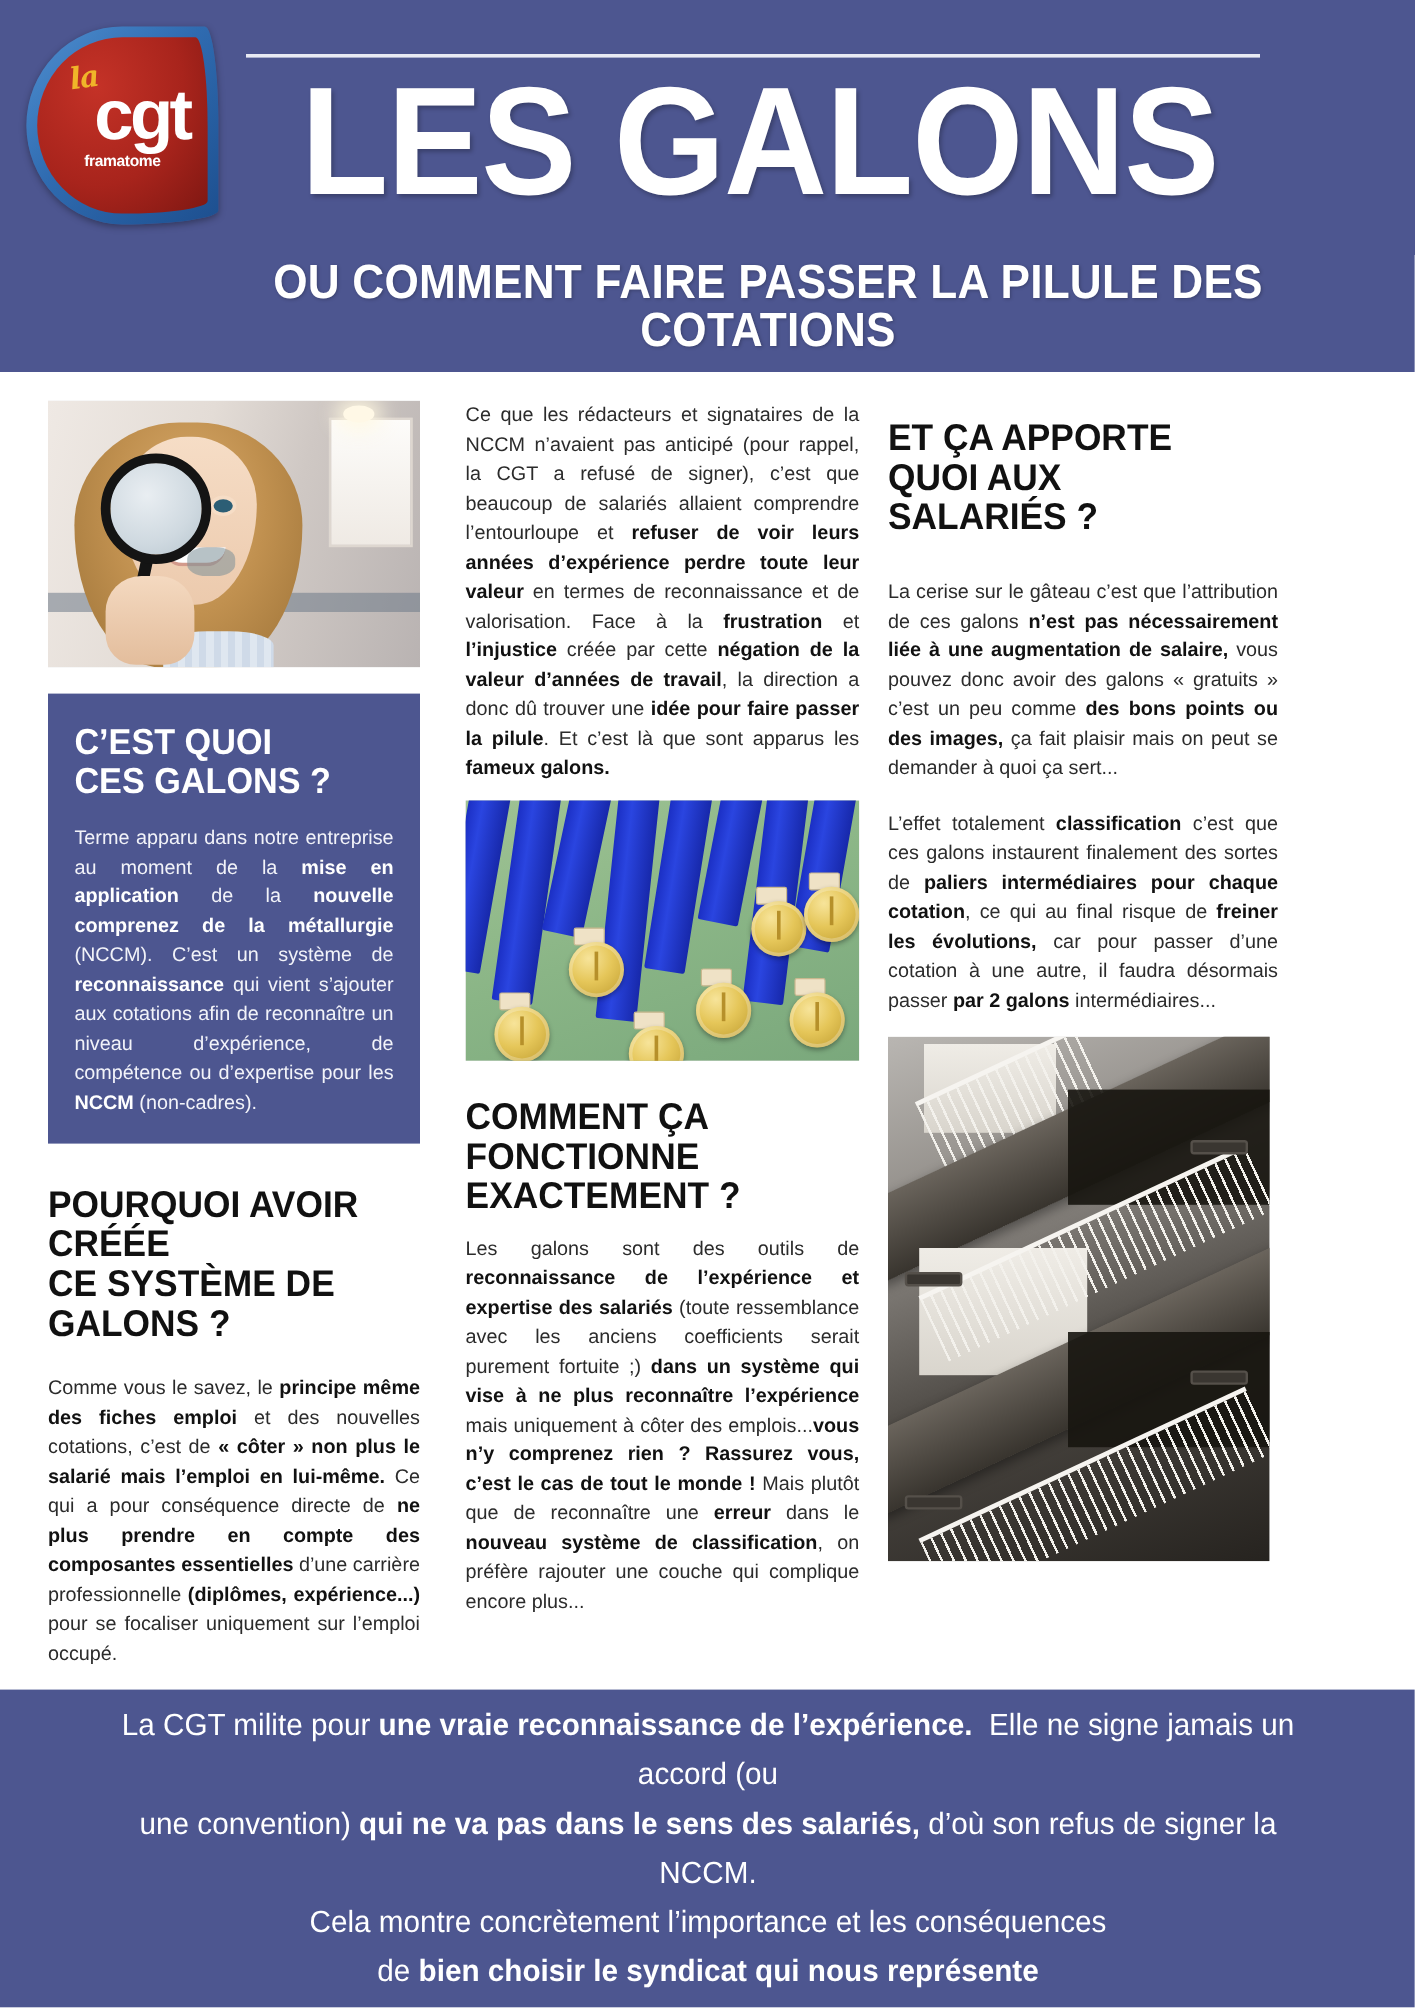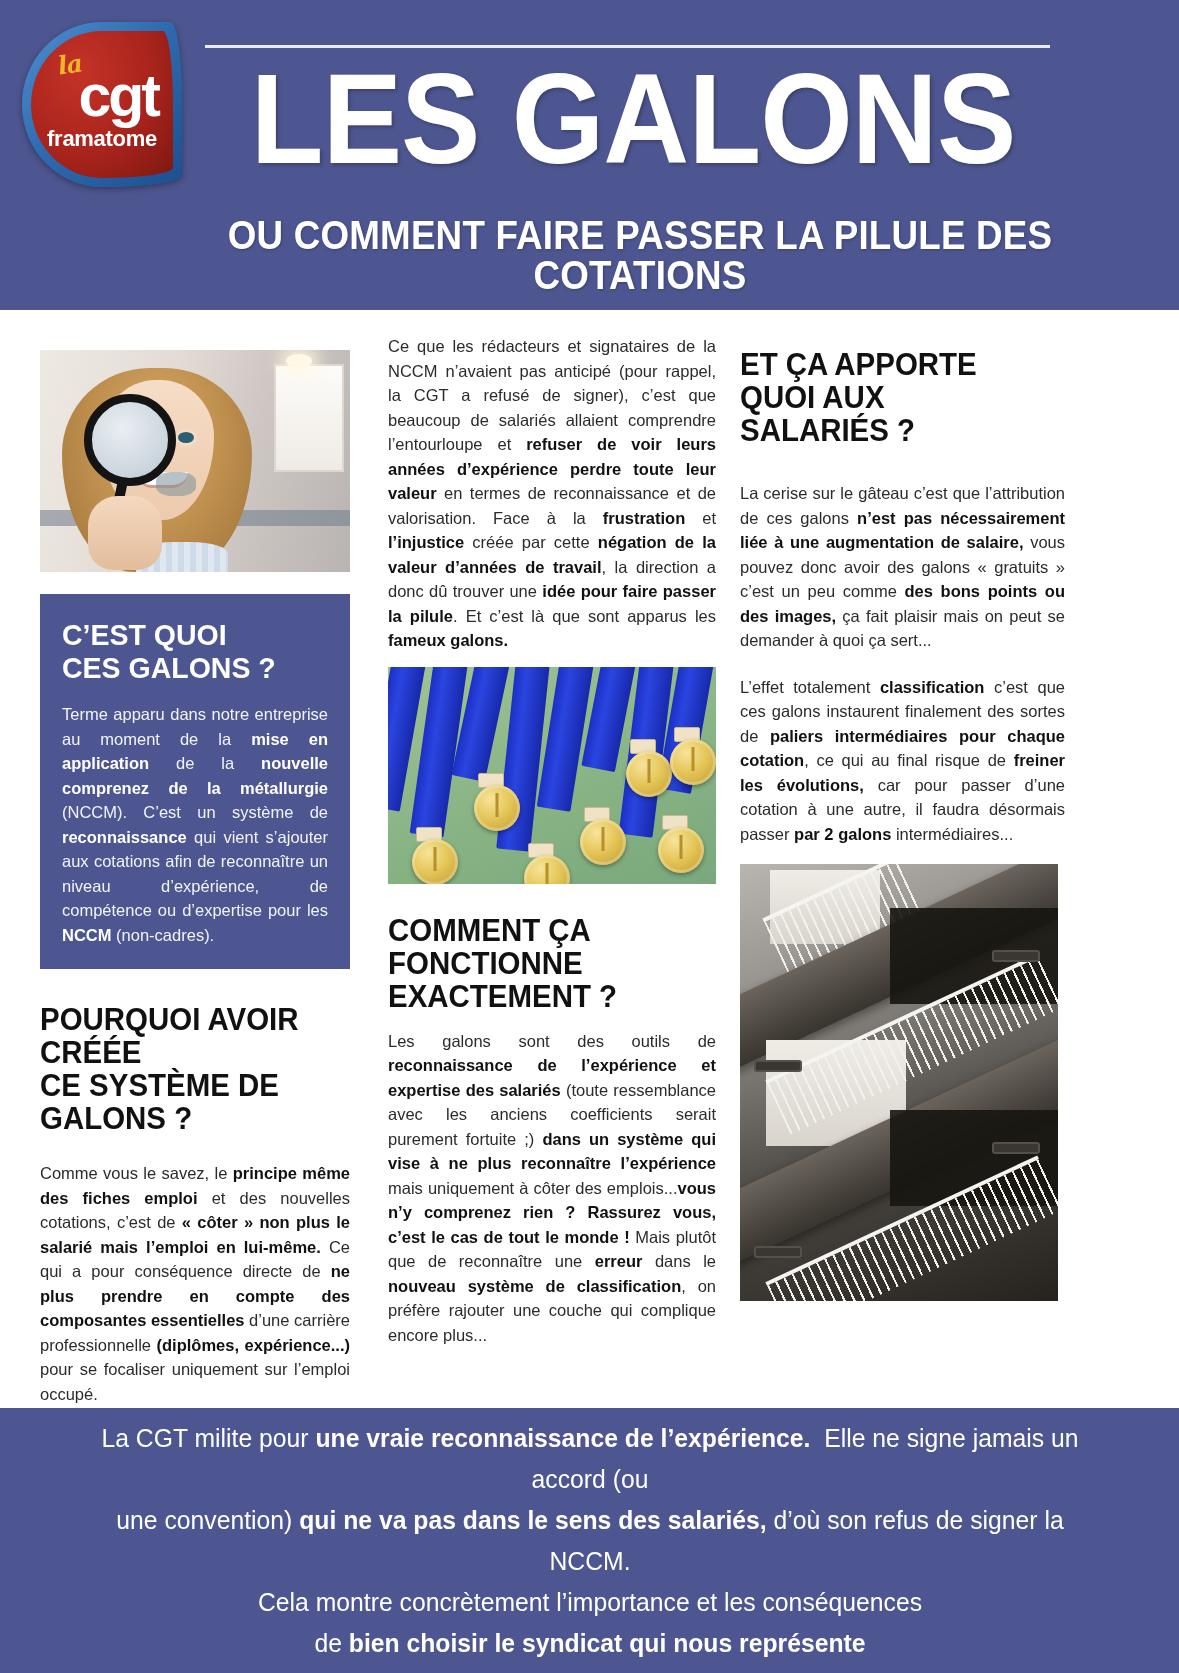--- a/index.html
+++ b/index.html
@@ -43,21 +43,21 @@
     font-size:25px; font-family:"DejaVu Serif", serif;
     transform:rotate(-8deg); letter-spacing:-1px;
   }
   .logo .cgt{
     position:absolute; left:26px; top:45px; width:110px;
     color:#ffffff; font-weight:700; font-size:59px;
     letter-spacing:-3px; line-height:1; text-align:right;
   }
   .logo .framatome{
     position:absolute; left:18px; top:104px; width:124px;
-    color:#ffffff; font-weight:700; font-size:22px;
+    color:#ffffff; font-weight:700; font-size:13px;
     text-align:center; letter-spacing:-.3px;
   }
   .header-title{
     position:absolute; left:196px; top:55px; width:940px;
     color:#ffffff;
     font-family:"Liberation Sans Narrow","Liberation Sans", sans-serif;
     font-weight:700; font-size:128px; line-height:1;
     letter-spacing:-1px;
     transform:scaleX(0.93); transform-origin:left center;
     text-align:center;
@@ -68,21 +68,21 @@
     color:#ffffff;
     font-family:"Liberation Sans Narrow","Liberation Sans", sans-serif;
     font-weight:700; font-size:40px; line-height:1;
     text-align:center; letter-spacing:.2px;
     transform:scaleX(0.92); transform-origin:center center;
     text-shadow:1px 1px 3px rgba(0,0,0,.25);
   }
 
   
   .col{ position:absolute; }
-  .col-left  { left:40px;  top:350px; width:310px; }
+  .col-left  { left:40px;  top:334px; width:310px; }
   .col-mid   { left:388px; top:334px; width:328px; }
   .col-right { left:740px; top:334px; width:325px; }
 
   p.body{
     margin:0 0 14px 0;
     font-size:16.5px; line-height:24.5px;
     color:#2b2b2b; text-align:justify;
     hyphens:none;
   }
   p.body b{ font-weight:700; color:#111; }

